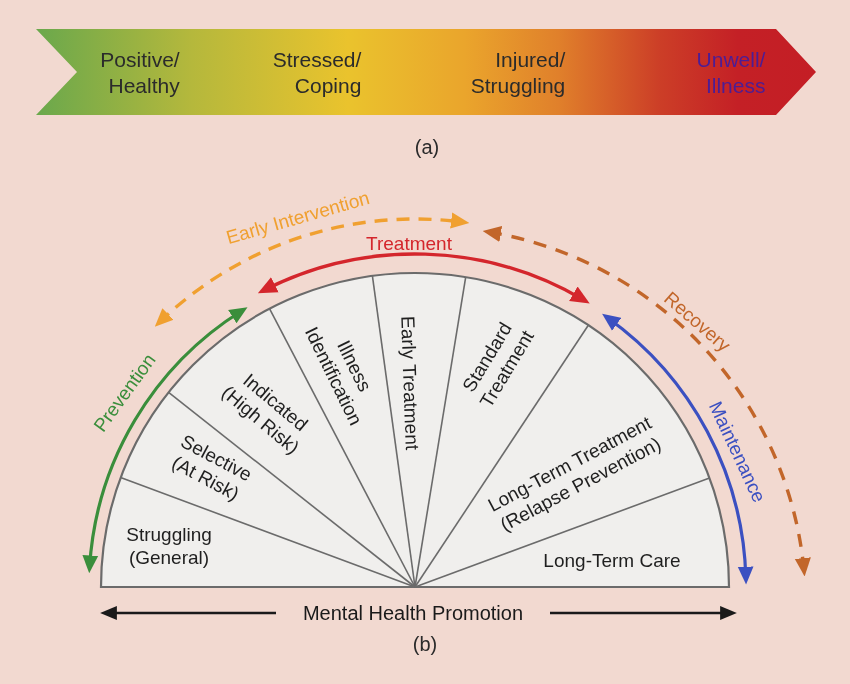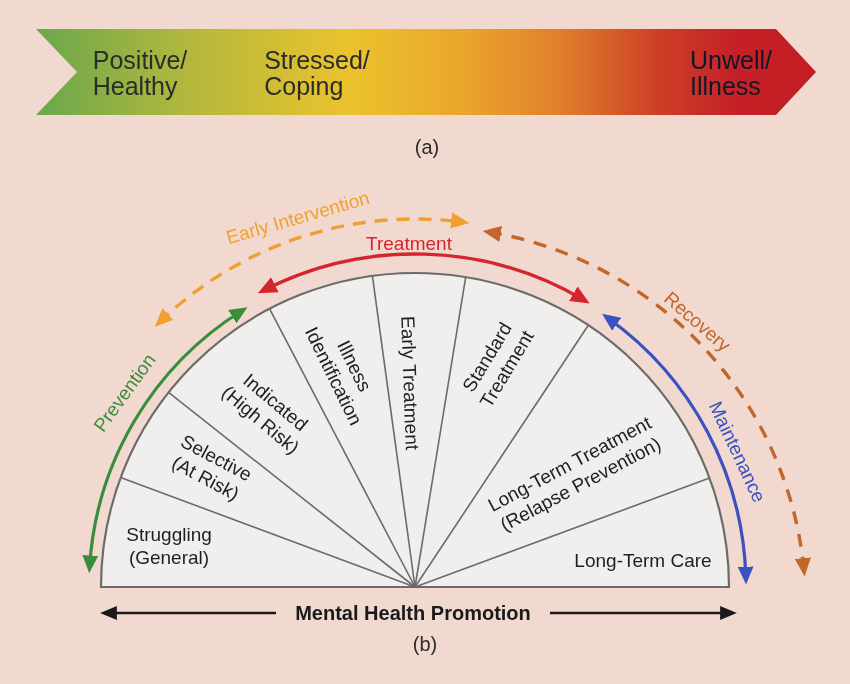--- a/index.html
+++ b/index.html
@@ -14,24 +14,24 @@
   .band{
     position:absolute;left:36px;top:29px;width:780px;height:86px;
     background:linear-gradient(90deg,
       #6aa84c 0%, #b5b83c 20%, #eac32d 40%, #eaa52c 55%,
       #e0802b 67%, #cc3e27 80%, #c42026 90%, #c41e25 100%);
     clip-path:polygon(0 0, 740px 0, 780px 43px, 740px 86px, 0 86px, 41px 43px);
   }
   .band-label{
     position:absolute;
     transform:translate(-50%,-50%);
-    text-align:left;white-space:nowrap;
-    font-size:25px;line-height:26px;color:#2b2b2b;
+    text-align:right;white-space:nowrap;
+    font-size:21px;line-height:26px;color:#2b2b2b;
   }
-  .band-label.light{color:#0f172a;}
+  .band-label.light{color:#4c1d95;}
   .caption{
     position:absolute;transform:translate(-50%,-50%);
     font-size:20px;color:#2b2b2b;white-space:nowrap;
   }
   
   .fan-svg{position:absolute;left:0;top:0;}
   .lbl{
     position:absolute;
     transform:translate(-50%,-50%) rotate(var(--r,0deg));
     text-align:center;white-space:nowrap;
@@ -57,20 +57,24 @@
 
   <div class="band"></div>
 
   <div class="band-label" style="left:140px;top:73px">
     <div>Positive/</div>
     <div>Healthy</div>
   </div>
   <div class="band-label" style="left:317px;top:73px">
     <div>Stressed/</div>
     <div>Coping</div>
+  </div>
+  <div class="band-label" style="left:518px;top:73px">
+    <div>Injured/</div>
+    <div>Struggling</div>
   </div>
   <div class="band-label light" style="left:731px;top:73px">
     <div>Unwell/</div>
     <div>Illness</div>
   </div>
 
   <div class="caption" style="left:427px;top:147px">(a)</div>
 
   <svg class="fan-svg" width="850" height="684" viewBox="0 0 850 684">
     <defs>
@@ -140,26 +144,26 @@
     <div>Early Treatment</div>
   </div>
   <div class="lbl" style="left:497px;top:363px;--r:-59deg">
     <div>Standard</div>
     <div>Treatment</div>
   </div>
   <div class="lbl" style="left:575px;top:474px;--r:-28deg">
     <div>Long-Term Treatment</div>
     <div>(Relapse Prevention)</div>
   </div>
-  <div class="lbl" style="left:643px;top:560px;--r:0deg">
+  <div class="lbl" style="left:612px;top:560px;--r:0deg">
     <div>Long-Term Care</div>
   </div>
 
   <div class="arc-lbl c-green" style="left:125px;top:393px;--r:-54deg">Prevention</div>
   <div class="arc-lbl c-orange" style="left:298px;top:218px;--r:-16deg">Early Intervention</div>
   <div class="arc-lbl c-red" style="left:409px;top:244px;--r:0deg">Treatment</div>
   <div class="arc-lbl c-brown" style="left:697px;top:322px;--r:41deg">Recovery</div>
   <div class="arc-lbl c-blue" style="left:737px;top:452px;--r:65deg">Maintenance</div>
 
-  <div class="arc-lbl c-black" style="left:413px;top:613px;--r:0deg;font-size:20px;font-weight:700">Mental Health Promotion</div>
+  <div class="arc-lbl c-black" style="left:413px;top:613px;--r:0deg;font-size:20px;font-weight:400">Mental Health Promotion</div>
   <div class="caption" style="left:425px;top:644px">(b)</div>
 
 </div>
 
 </body></html>

